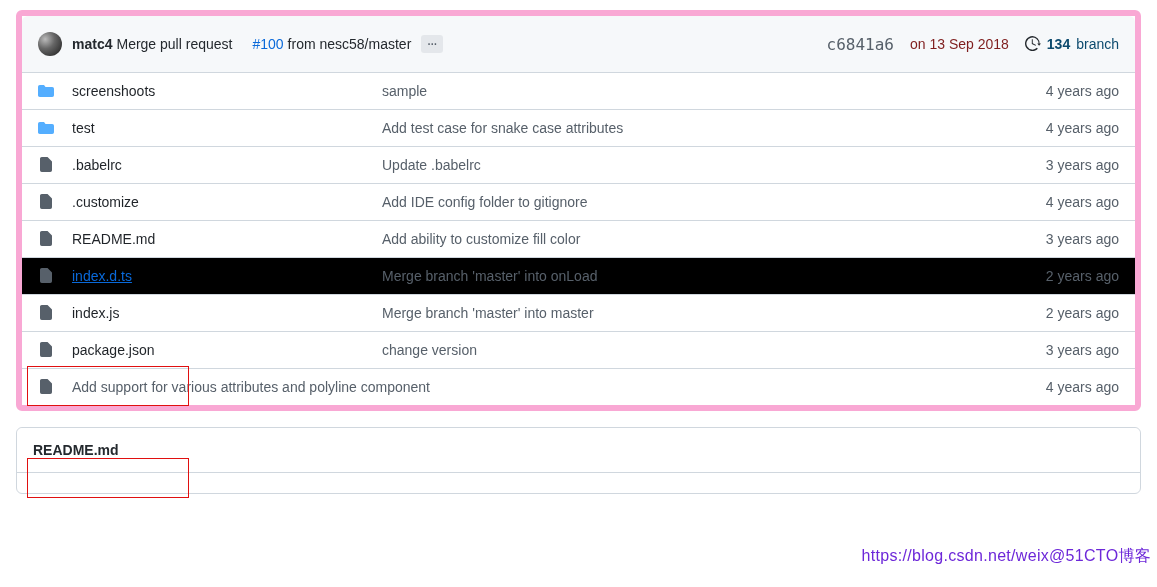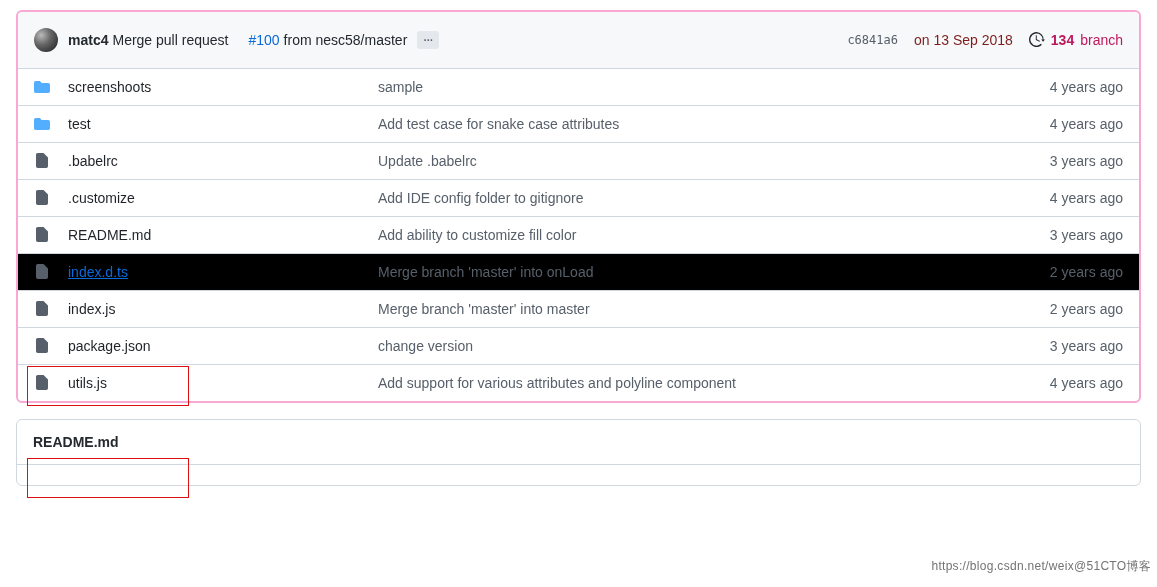--- a/index.html
+++ b/index.html
@@ -5,21 +5,21 @@
   body {
     margin: 0;
     padding: 0;
     font-family: -apple-system, BlinkMacSystemFont, "Segoe UI", Helvetica, Arial, sans-serif;
     font-size: 14px;
     color: #24292e;
     background: #ffffff;
     width: 1157px;
   }
   .file-box {
-    border: 2px solid #f9a8d4;
+    border: 6px solid #f9a8d4;
     border-radius: 6px;
     margin: 0 16px 16px 16px;
   }
   .commit-header {
     display: flex;
     align-items: center;
     padding: 16px;
     background: #f6f8fa;
     border-bottom: 1px solid #d0d7de;
     border-radius: 6px 6px 0 0;
@@ -57,29 +57,29 @@
     padding-bottom: 4px;
   }
   .commit-right {
     display: flex;
     align-items: center;
     gap: 16px;
     color: #57606a;
   }
   .commit-sha {
     font-family: ui-monospace, SFMono-Regular, "SF Mono", Menlo, Consolas, monospace;
-    font-size: 12px;
+    font-size: 16px;
     color: #57606a;
   }
   .commit-date { color: #7f1d1d; }
   .commits-count {
     display: flex;
     align-items: center;
     gap: 6px;
-    color: #be185d;
+    color: #0c4a6e;
   }
   .commits-count .num { font-weight: 600; }
   .history-icon { width: 16px; height: 16px; fill: #24292e; }
   .file-row {
     display: flex;
     align-items: center;
     padding: 10px 16px;
     border-top: 1px solid #d0d7de;
   }
   .file-row:first-of-type { border-top: none; }
@@ -124,23 +124,23 @@
     padding: 14px 16px;
     font-weight: 600;
     font-size: 14px;
     border-bottom: 1px solid #d0d7de;
     background: #ffffff;
     border-radius: 6px 6px 0 0;
   }
   .watermark {
     position: absolute;
     right: 6px;
-    bottom: 12px;
-    font-size: 12px;
-    color: #737373;
+    bottom: 20px;
+    font-size: 16px;
+    color: #6d28d9;
     letter-spacing: 0.3px;
   }
   .page { position: relative; width: 1157px; height: 587px; overflow: hidden; padding-top: 10px; box-sizing: border-box;}
 </style>
 </head>
 <body>
 
 <div class="page">
 <div class="wrap">
 
@@ -248,21 +248,20 @@
             <span class="col-name"><a>package.json</a></span>
             <span class="col-msg"><a>change version</a></span>
             <span class="col-time">3 years ago</span>
           </div>
           <div class="file-row">
             <span class="row-icon-wrap">
               <svg class="row-icon file-icon" viewBox="0 0 16 16">
                 <path d="M3.75 1.5h4.5v3.25c0 .69.56 1.25 1.25 1.25h3V13.25c0 .14-.11.25-.25.25h-8.5a.25.25 0 0 1-.25-.25V1.75c0-.14.11-.25.25-.25zM9.75 1.56 12.44 4.5H9.75V1.56zM2 1.75C2 .78 2.78 0 3.75 0h5.5c.2 0 .39.08.53.22l4 4c.14.14.22.33.22.53v8.5A1.75 1.75 0 0 1 12.25 15h-8.5A1.75 1.75 0 0 1 2 13.25V1.75z"></path>
               </svg>
             </span>
-            <span class="col-name"><a>utils.js</a></span>
             <span class="col-msg"><a>Add support for various attributes and polyline component</a></span>
             <span class="col-time">4 years ago</span>
           </div>
         </div>
 
   </div>
 
   <div class="highlight-red" style="left:27px; top:356px; width:160px; height:38px;"></div>
   <div class="highlight-red" style="left:27px; top:448px; width:160px; height:38px;"></div>
 

